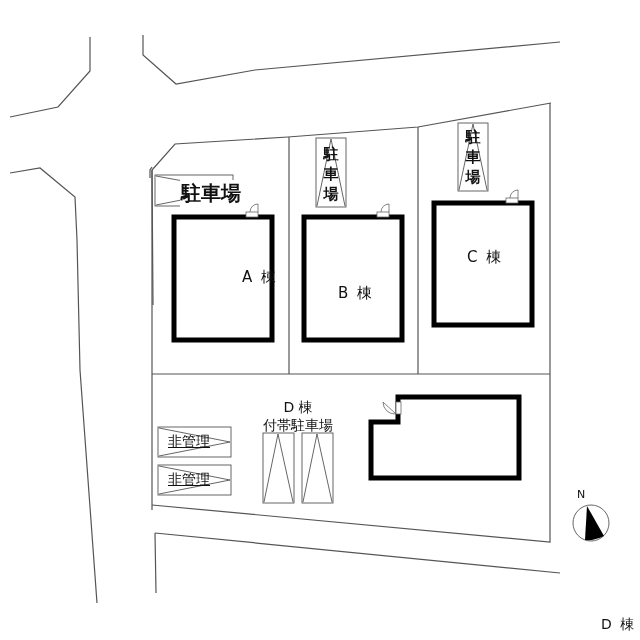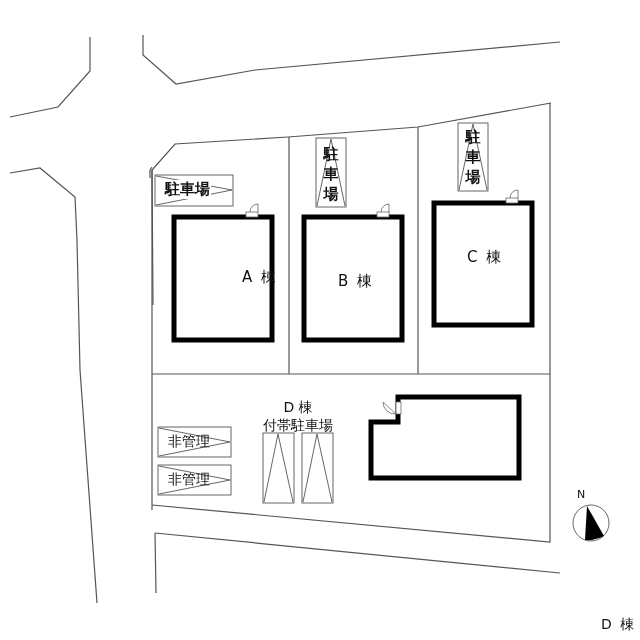--- a/index.html
+++ b/index.html
@@ -1,22 +1,22 @@
 <!DOCTYPE html>
 <html><head>
 <meta charset="utf-8">
 <style>
   html, body { margin: 0; padding: 0; background: #ffffff; }
   body { width: 640px; height: 640px; position: relative; overflow: hidden; font-family: "DejaVu Sans", sans-serif; }
   svg { position: absolute; left: 0; top: 0; }
   .lbl { position: absolute; color: #111; font-family: "DejaVu Sans", sans-serif; white-space: nowrap; }
   .bldg-label { font-size: 15px; letter-spacing: 2px; }
-  .park-h { font-size: 15px; font-weight: bold; }
+  .park-h { font-size: 20px; font-weight: bold; margin-left: 16px; }
   .park-v { font-size: 15px; font-weight: bold; line-height: 20px; width: 18px; text-align: center; }
-  .np { font-size: 14px; }
+  .np { font-size: 14px; text-decoration: underline; }
   .dlabel { font-size: 14px; text-align: center; line-height: 18px; }
   .footer { font-size: 14px; letter-spacing: 2px; }
   .north { font-size: 11px; }
 </style>
 </head>
 <body>
 
 <svg width="640" height="640" viewBox="0 0 640 640">
 
   <g fill="none" stroke="#555" stroke-width="1.2">
@@ -107,21 +107,21 @@
   <div>場</div>
 </div>
 
 <div class="lbl park-v" style="left:464px; top:127px;">
   <div>駐</div>
   <div>車</div>
   <div>場</div>
 </div>
 
 <div class="lbl bldg-label" style="left:206px; top:268px;margin-left:36px;">A 棟</div>
-<div class="lbl bldg-label" style="left:338px; top:272px;">B 棟</div>
+<div class="lbl bldg-label" style="left:338px; top:284px;">B 棟</div>
 <div class="lbl bldg-label" style="left:467px; top:248px;">C 棟</div>
 
 <div class="lbl dlabel" style="left:258px; top:398px; width:80px;">
   <div>D 棟</div>
   <div>付帯駐車場</div>
 </div>
 
 <div class="lbl np" style="left:168px; top:433px;">非管理</div>
 <div class="lbl np" style="left:168px; top:471px;">非管理</div>
 

